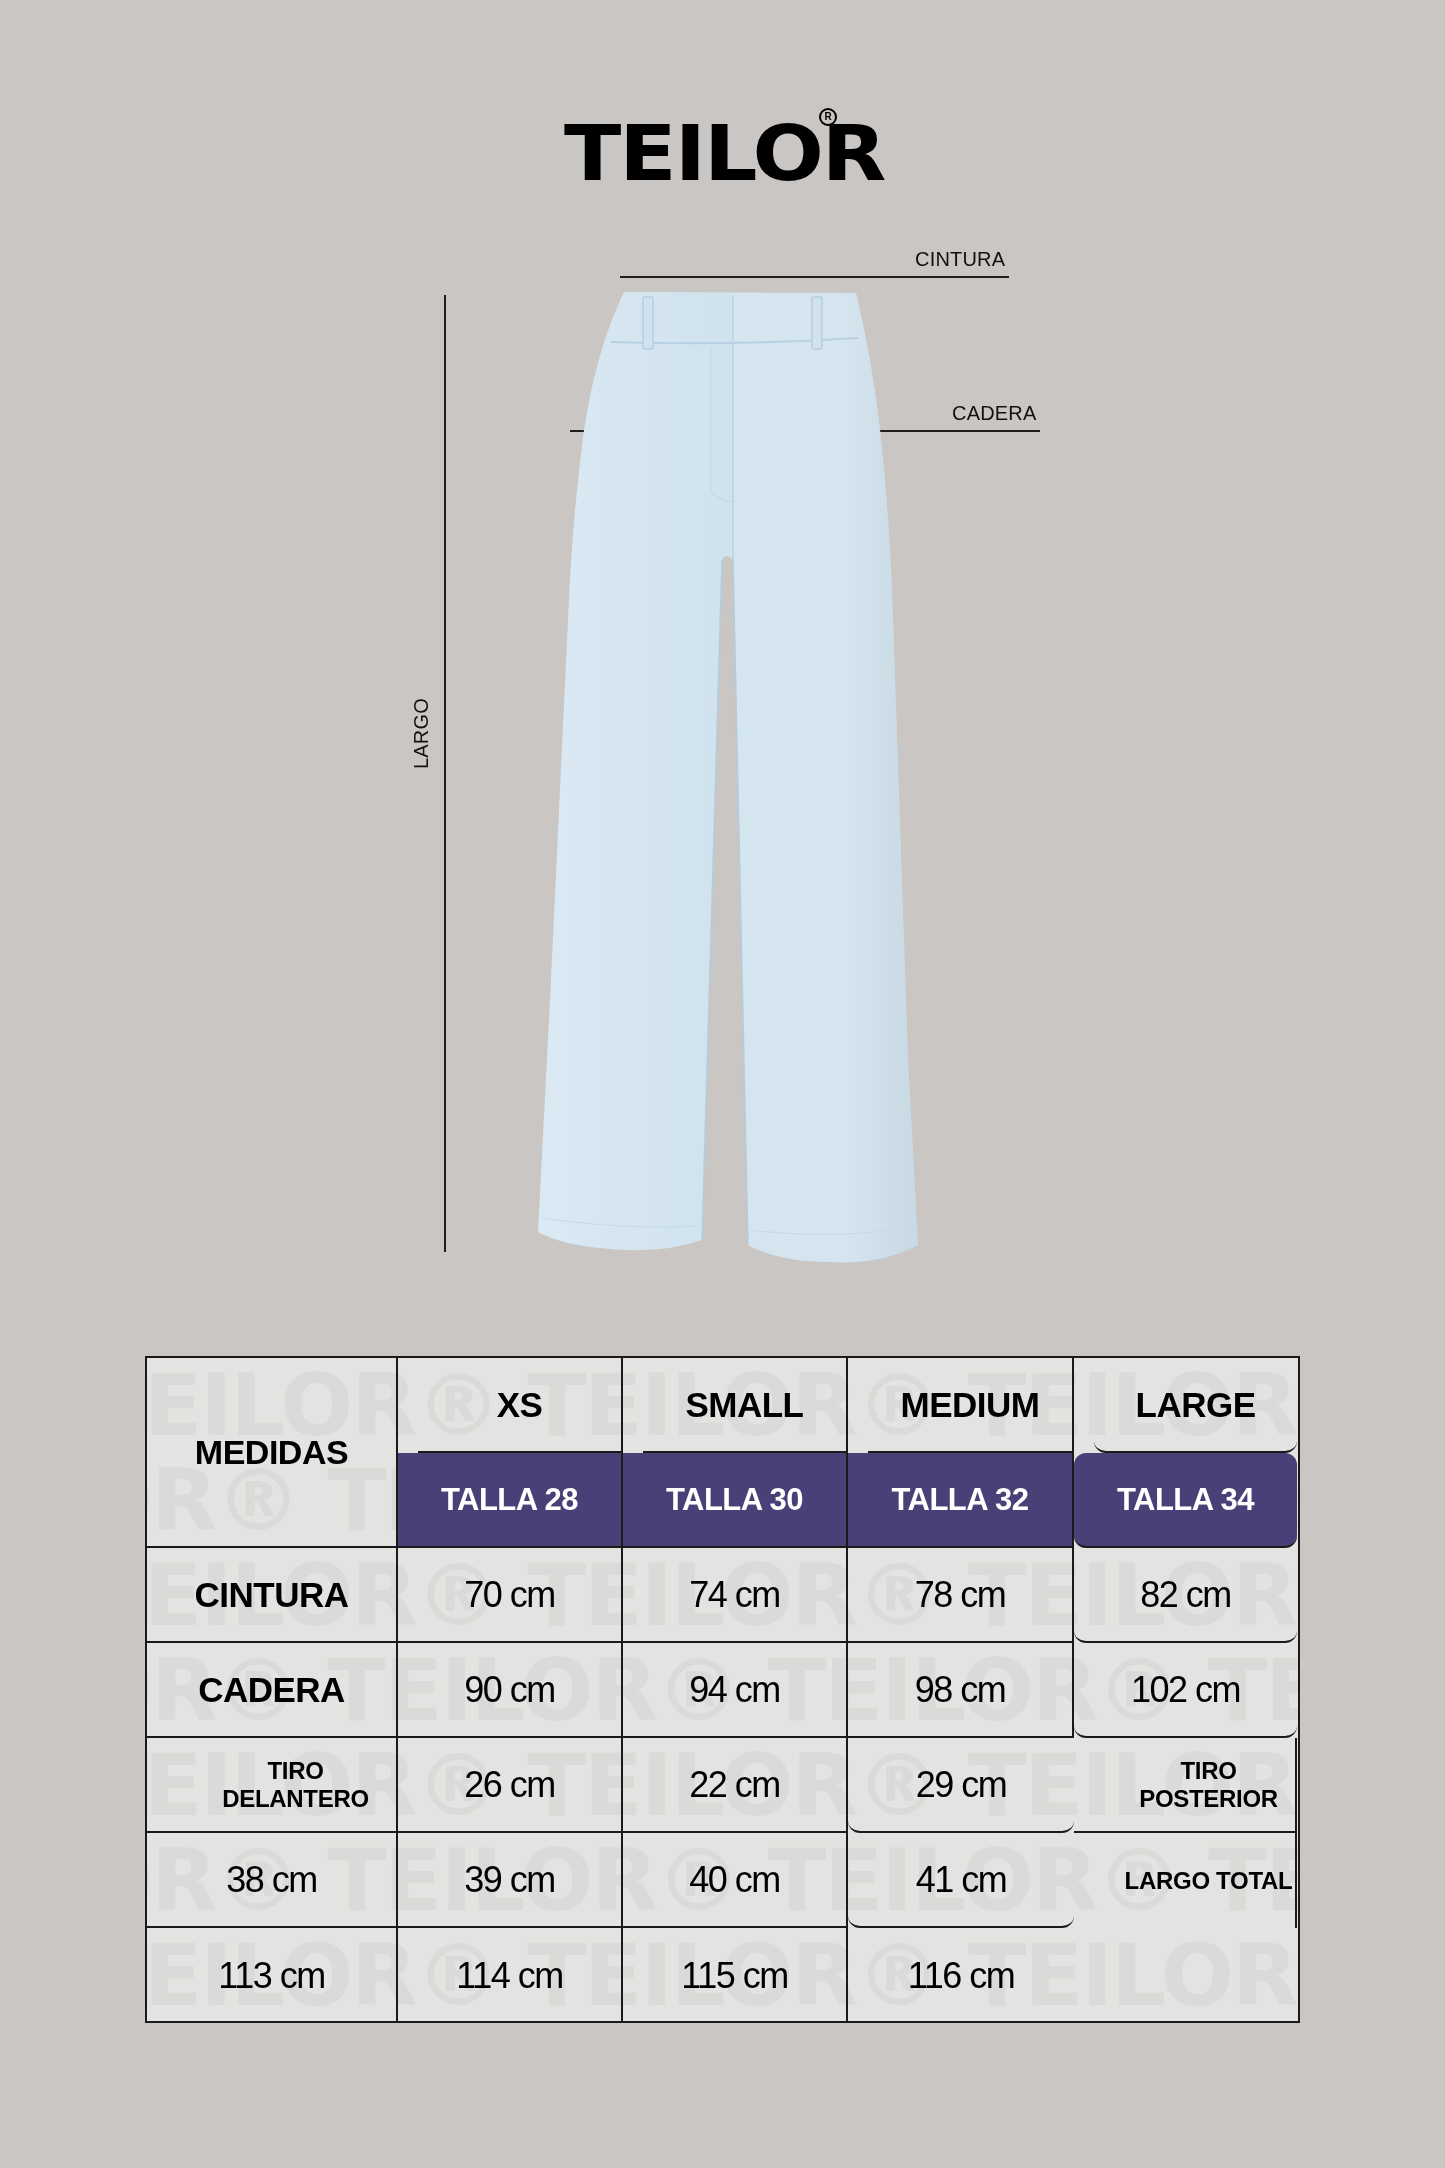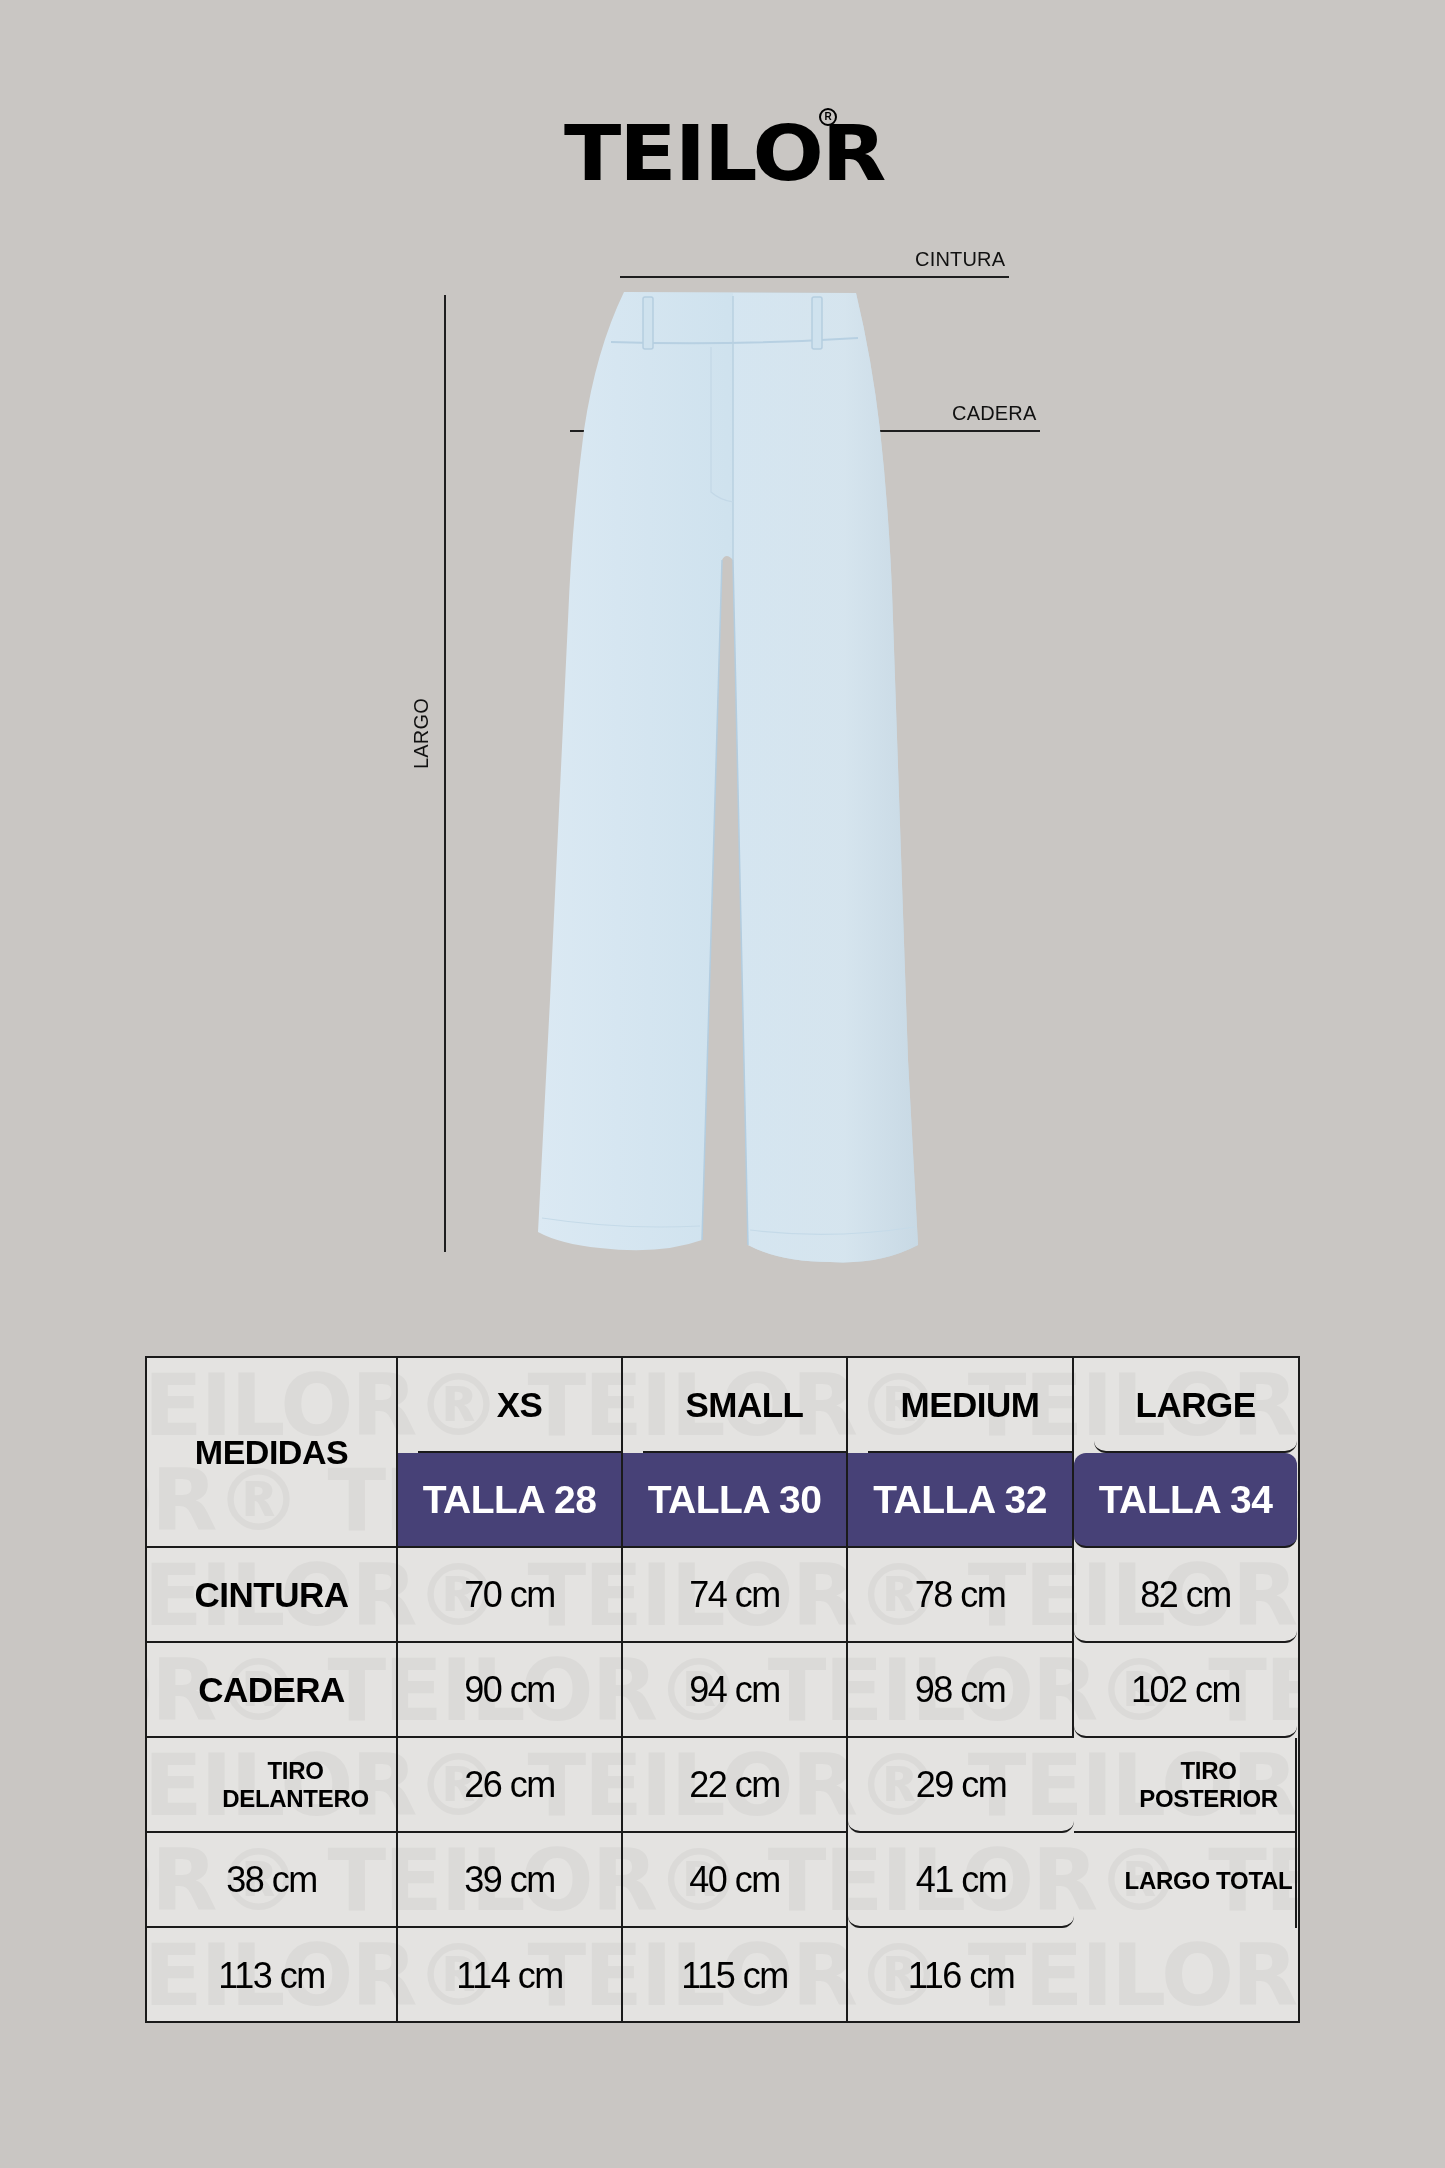--- a/index.html
+++ b/index.html
@@ -110,21 +110,21 @@
     .size-name {
       font-weight: bold;
       font-size: 35px;
       letter-spacing: -0.5px;
       margin-left: 20px;
     }
     .talla {
       background: #474177;
       color: #fff;
       font-weight: bold;
-      font-size: 39px;
+      font-size: 31px;
       letter-spacing: -0.5px;
     }
     .row-label-lg {
       font-weight: bold;
       font-size: 35px;
       letter-spacing: -0.5px;
     }
     .row-label-sm {
       font-weight: bold;
       font-size: 24px;

